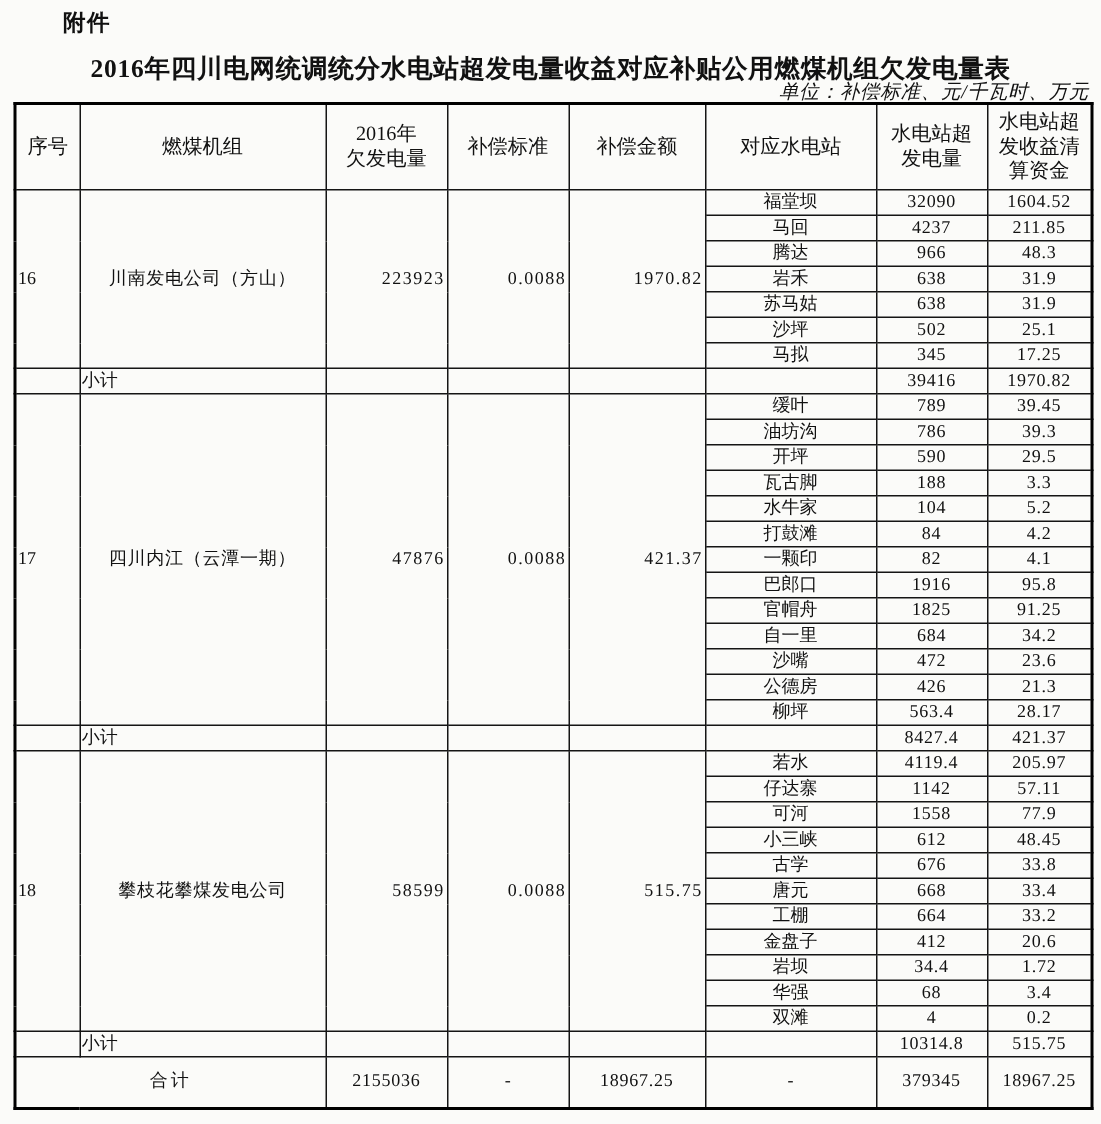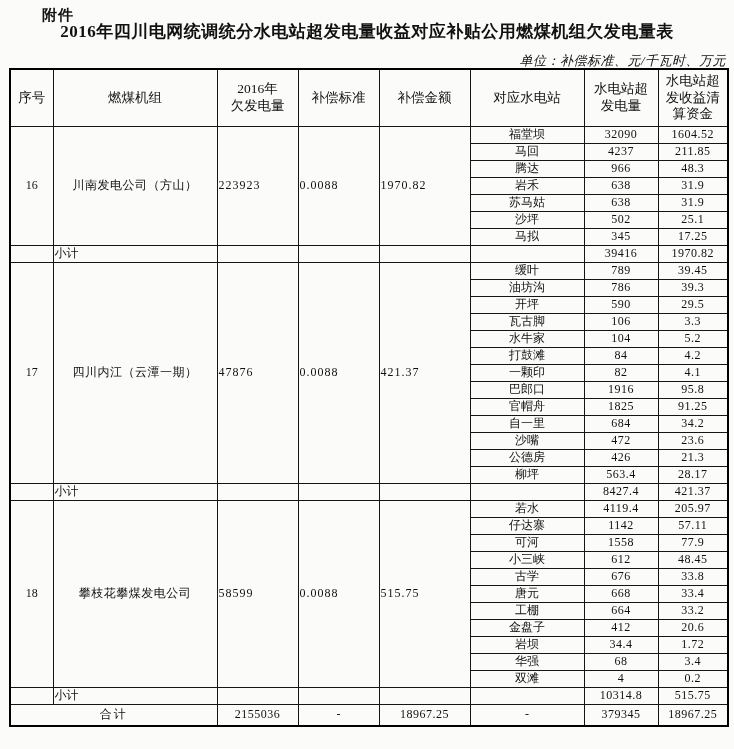--- a/index.html
+++ b/index.html
@@ -8,21 +8,21 @@
     background:#fbfbf9;
     font-family:"Liberation Serif","DejaVu Serif",serif;
     color:#111;
     -webkit-font-smoothing:none;
   }
   .attachment{
     position:absolute;left:18px;top:6px;
     font-size:15px;font-weight:bold;letter-spacing:1px;padding-left:24px;
   }
   .doc-title{
-    position:absolute;left:0;top:20px;width:734px;
+    position:absolute;left:0;top:34px;width:734px;
     text-align:center;font-size:17px;font-weight:bold;letter-spacing:.5px;
   }
   .unit-note{
     position:absolute;right:8px;top:52px;
     font-size:13px;font-style:italic;letter-spacing:.5px;
   }
   table.grid{
     position:absolute;left:9px;top:68px;
     border-collapse:collapse;table-layout:fixed;width:718px;
     border:2px solid #000;
@@ -31,25 +31,25 @@
     border:1px solid #151515;
     font-size:12px;line-height:1.15;
     padding:0 1px;overflow:hidden;white-space:nowrap;
   }
   table.grid th{
     font-size:13.5px;font-weight:normal;text-align:center;
     white-space:pre-line;height:56px;vertical-align:middle;line-height:1.25;
   }
   tr.station-row{height:17px;}
   tr.subtotal-row{height:17px;}
-  tr.total-row{height:21px;}
+  tr.total-row{height:34px;}
   td.c{text-align:center;vertical-align:middle;}
-  td.seq-cell{text-align:center;vertical-align:middle;font-size:13px;margin-top:44px;}
+  td.seq-cell{text-align:left;vertical-align:middle;font-size:13px;margin-top:44px;}
   td.unit-cell{text-align:center;vertical-align:middle;font-size:13.5px;padding-left:3px;letter-spacing:.5px;}
-  td.merged-num{text-align:left;vertical-align:middle;font-size:13px;letter-spacing:1px;}
+  td.merged-num{text-align:right;vertical-align:middle;font-size:13px;letter-spacing:1px;}
   td.subtotal-label-cell{text-align:left;padding-left:2px;font-size:13px;}
   td.total-label-cell{text-align:center;font-size:13.5px;letter-spacing:2px;}
   td.num{letter-spacing:.5px;}
 </style>
 </head>
 <body>
 
 <div class="attachment">附件</div>
 <div class="doc-title">2016年四川电网统调统分水电站超发电量收益对应补贴公用燃煤机组欠发电量表</div>
 <div class="unit-note">单位：补偿标准、元/千瓦时、万元</div>
@@ -147,21 +147,21 @@
         <td class="c num">786</td>
         <td class="c num">39.3</td>
       </tr>
       <tr class="station-row">
         <td class="c">开坪</td>
         <td class="c num">590</td>
         <td class="c num">29.5</td>
       </tr>
       <tr class="station-row">
         <td class="c">瓦古脚</td>
-        <td class="c num">106</td>
+        <td class="c num">188</td>
         <td class="c num">3.3</td>
       </tr>
       <tr class="station-row">
         <td class="c">水牛家</td>
         <td class="c num">104</td>
         <td class="c num">5.2</td>
       </tr>
       <tr class="station-row">
         <td class="c">打鼓滩</td>
         <td class="c num">84</td>

